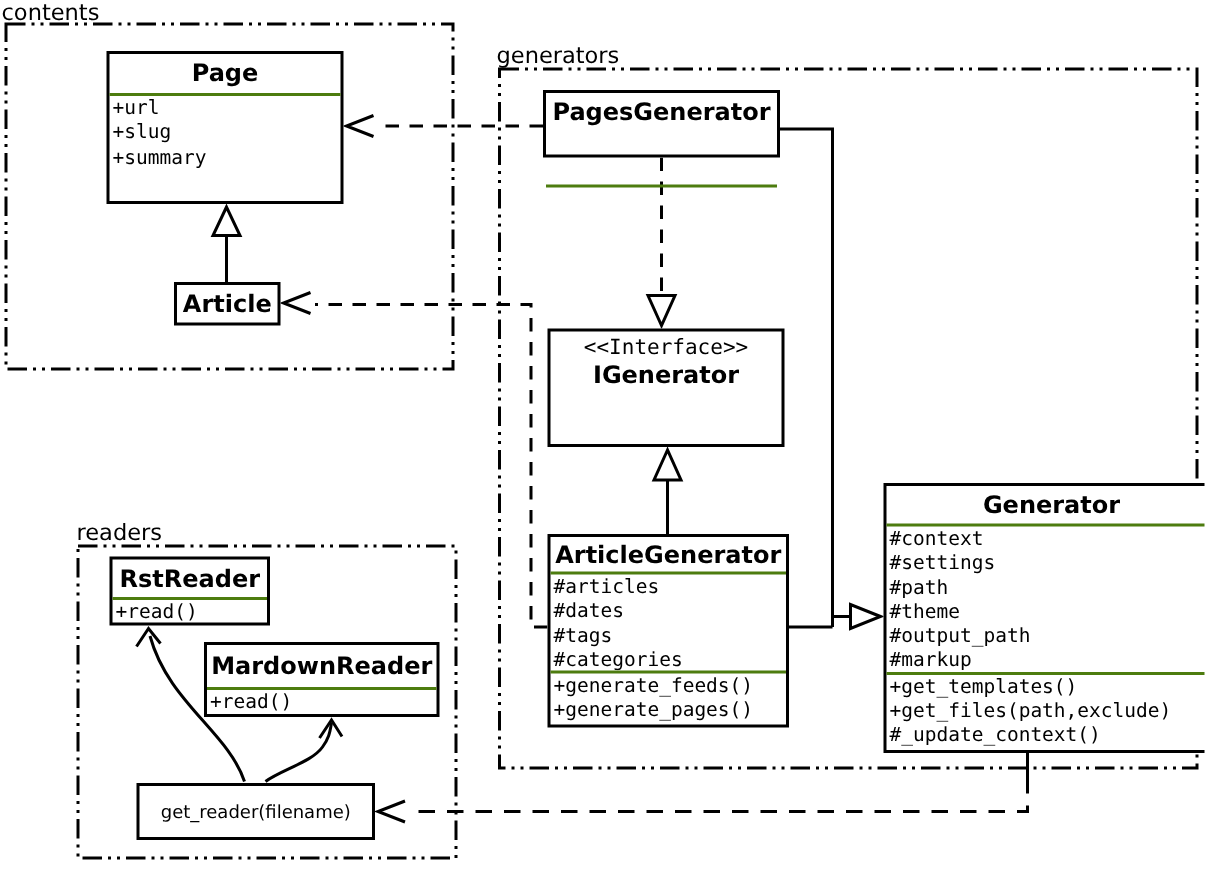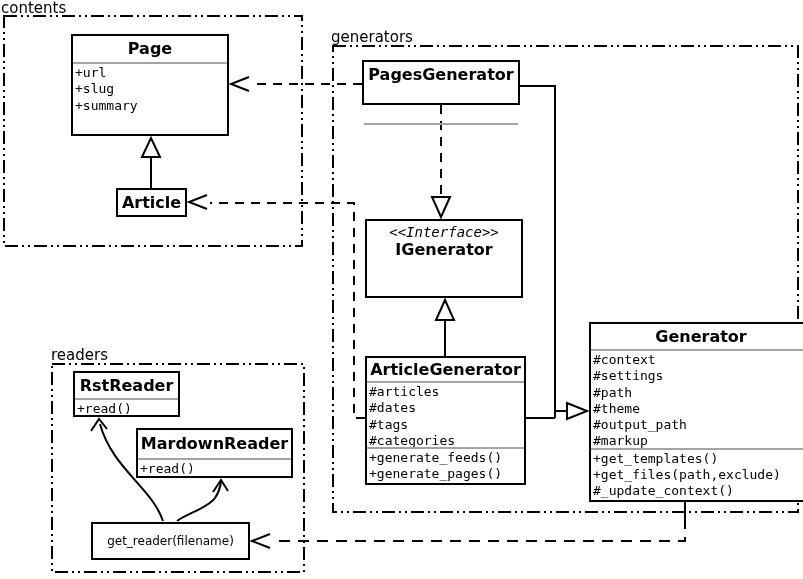--- a/index.html
+++ b/index.html
@@ -20,24 +20,24 @@
     border:2px solid #000; display:flex; flex-direction:column;
   }
   .uml-title {
     flex:0 0 auto; display:flex; flex-direction:column;
     align-items:center; justify-content:center;
     font-weight:bold; font-size:16px; line-height:18px;
     white-space:nowrap; overflow:hidden;border-radius:10px;
   }
   .uml-stereo {
     font-family:"DejaVu Sans Mono", monospace; font-weight:normal;
-    font-size:14px; line-height:17px;font-style:italic;
+    font-size:14px; line-height:17px;
   }
   .uml-comp {
-    border-top:2px solid #a3a3a3; overflow:hidden;
+    border-top:2px solid #4d7c0f; overflow:hidden;
     font-family:"DejaVu Sans Mono", monospace;
     font-size:13px; padding:1px 2px;
   }
   .uml-comp .uml-line { line-height:16.3px; white-space:nowrap; }
   .uml-grow { flex:1 1 auto; }
 
   .plain-box {
     position:absolute; z-index:2; background:#fff; border:2px solid #000;
     display:flex; align-items:center; justify-content:center;
     font-size:12px; white-space:nowrap;

